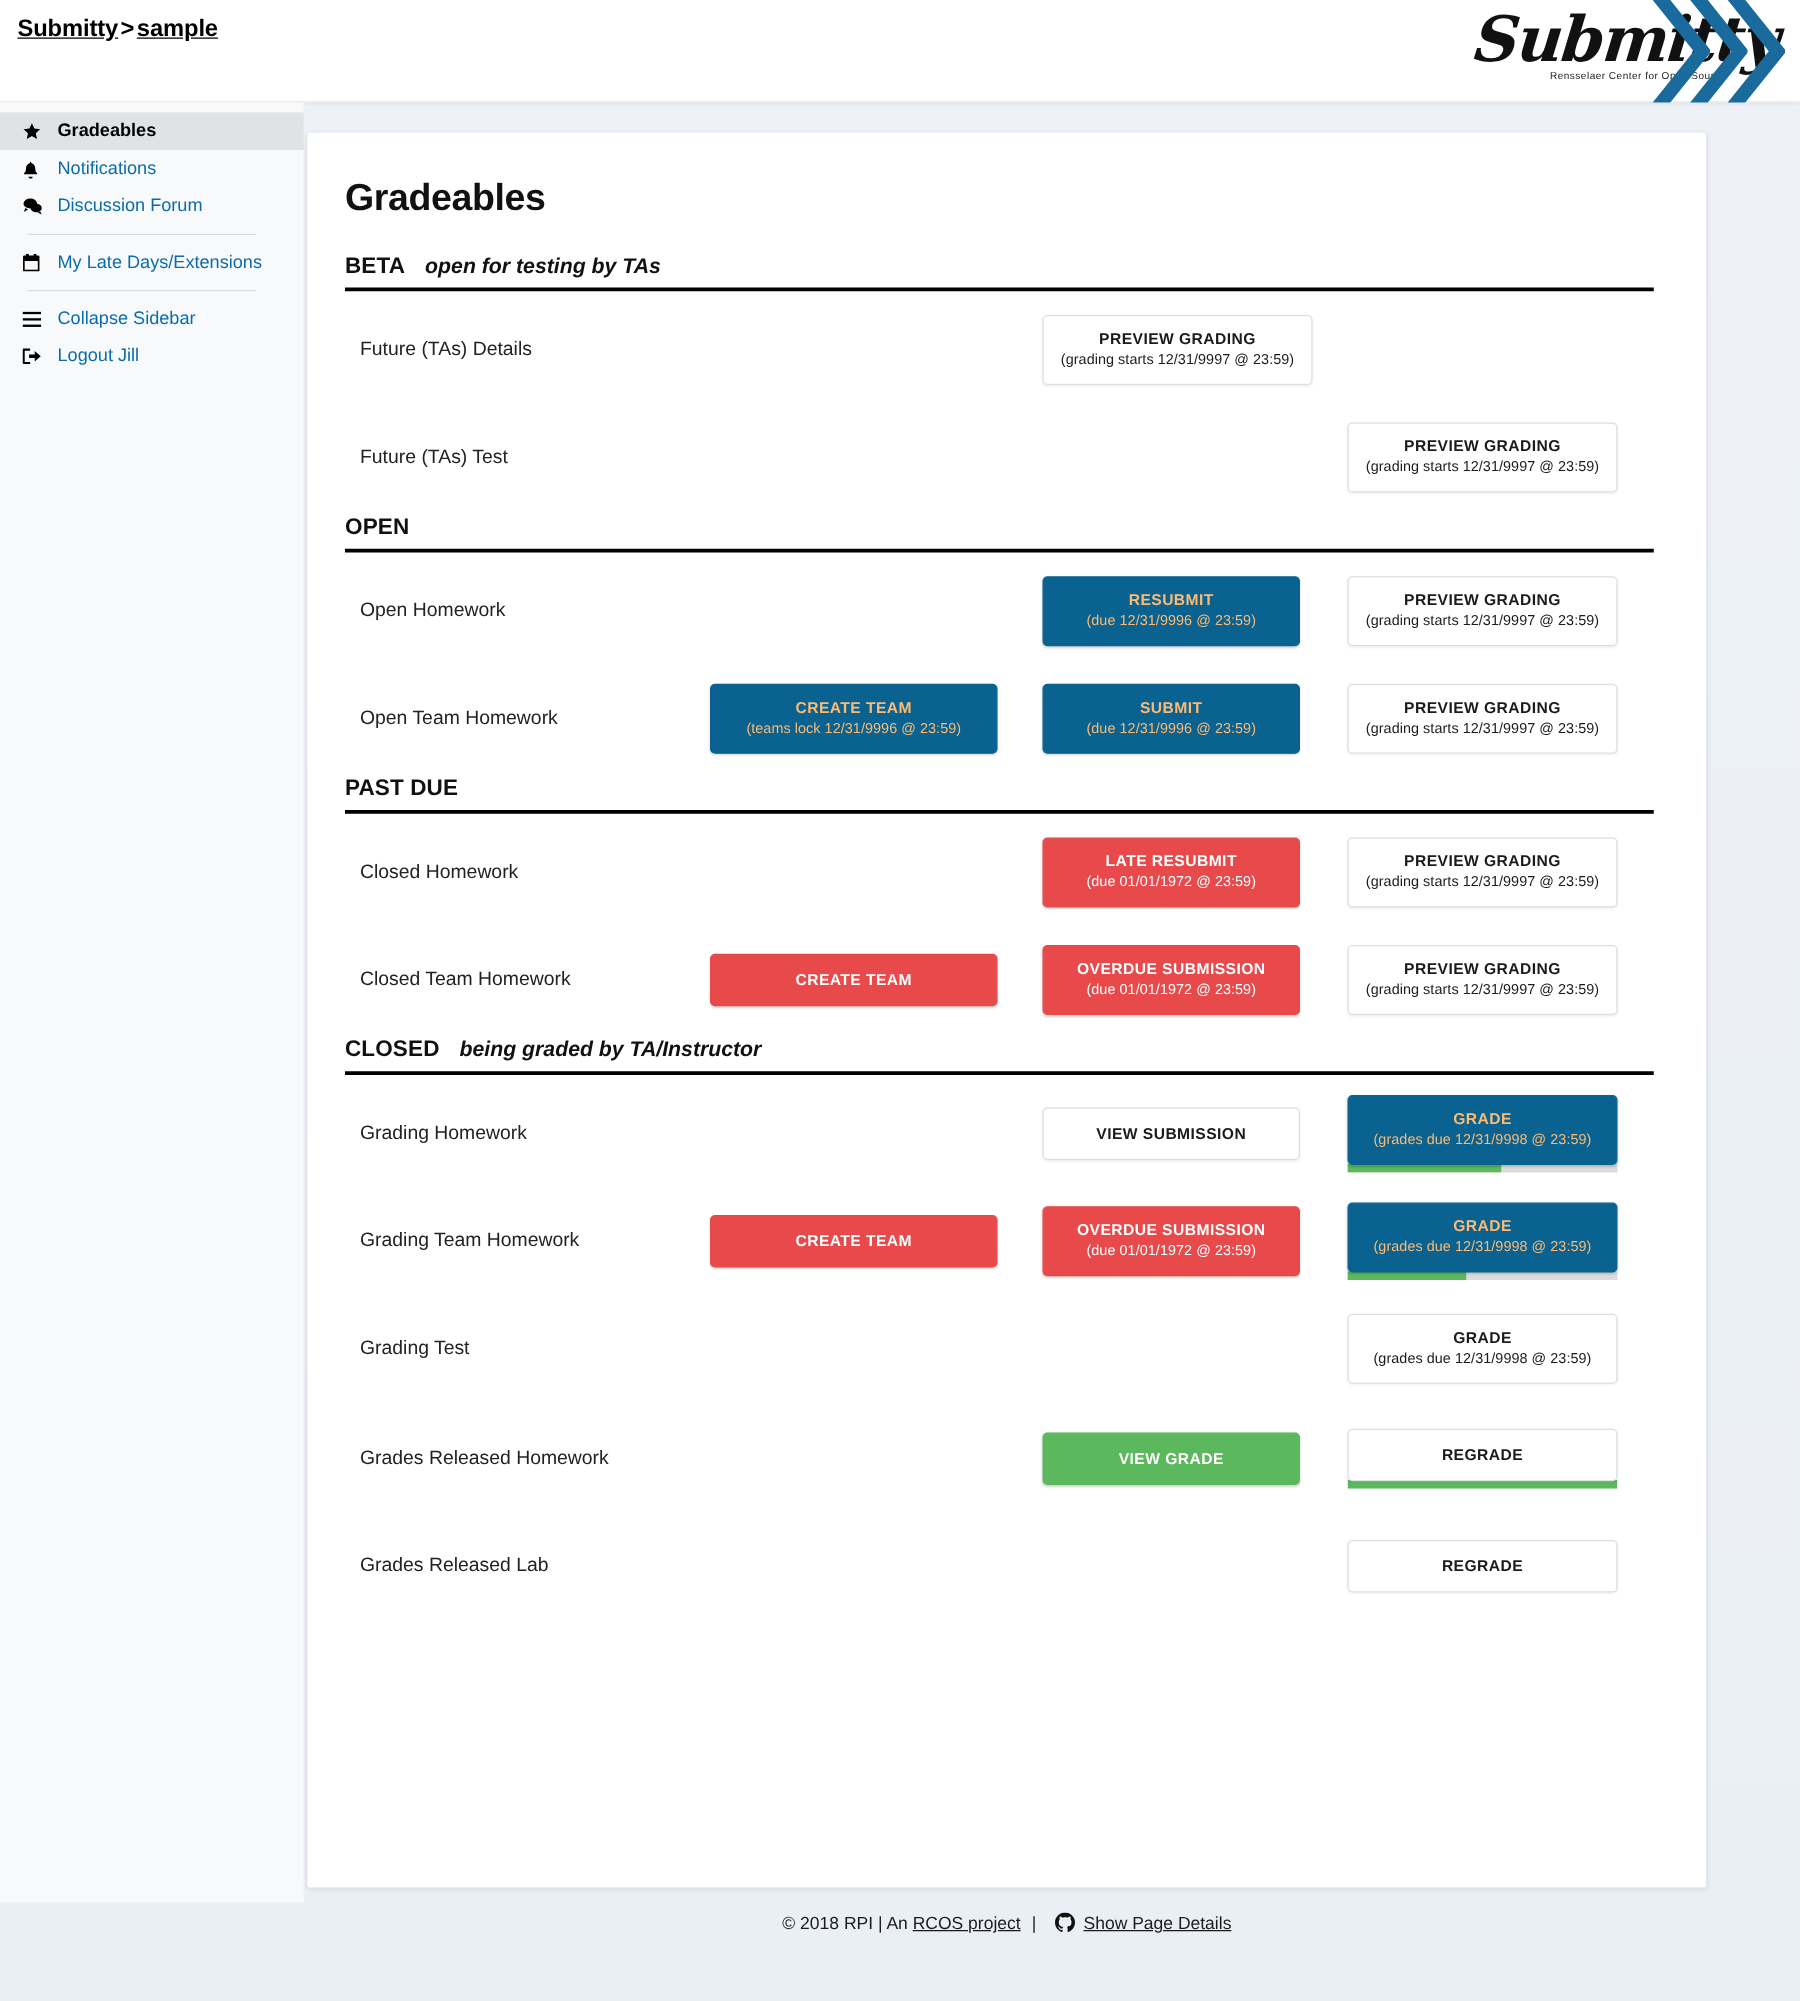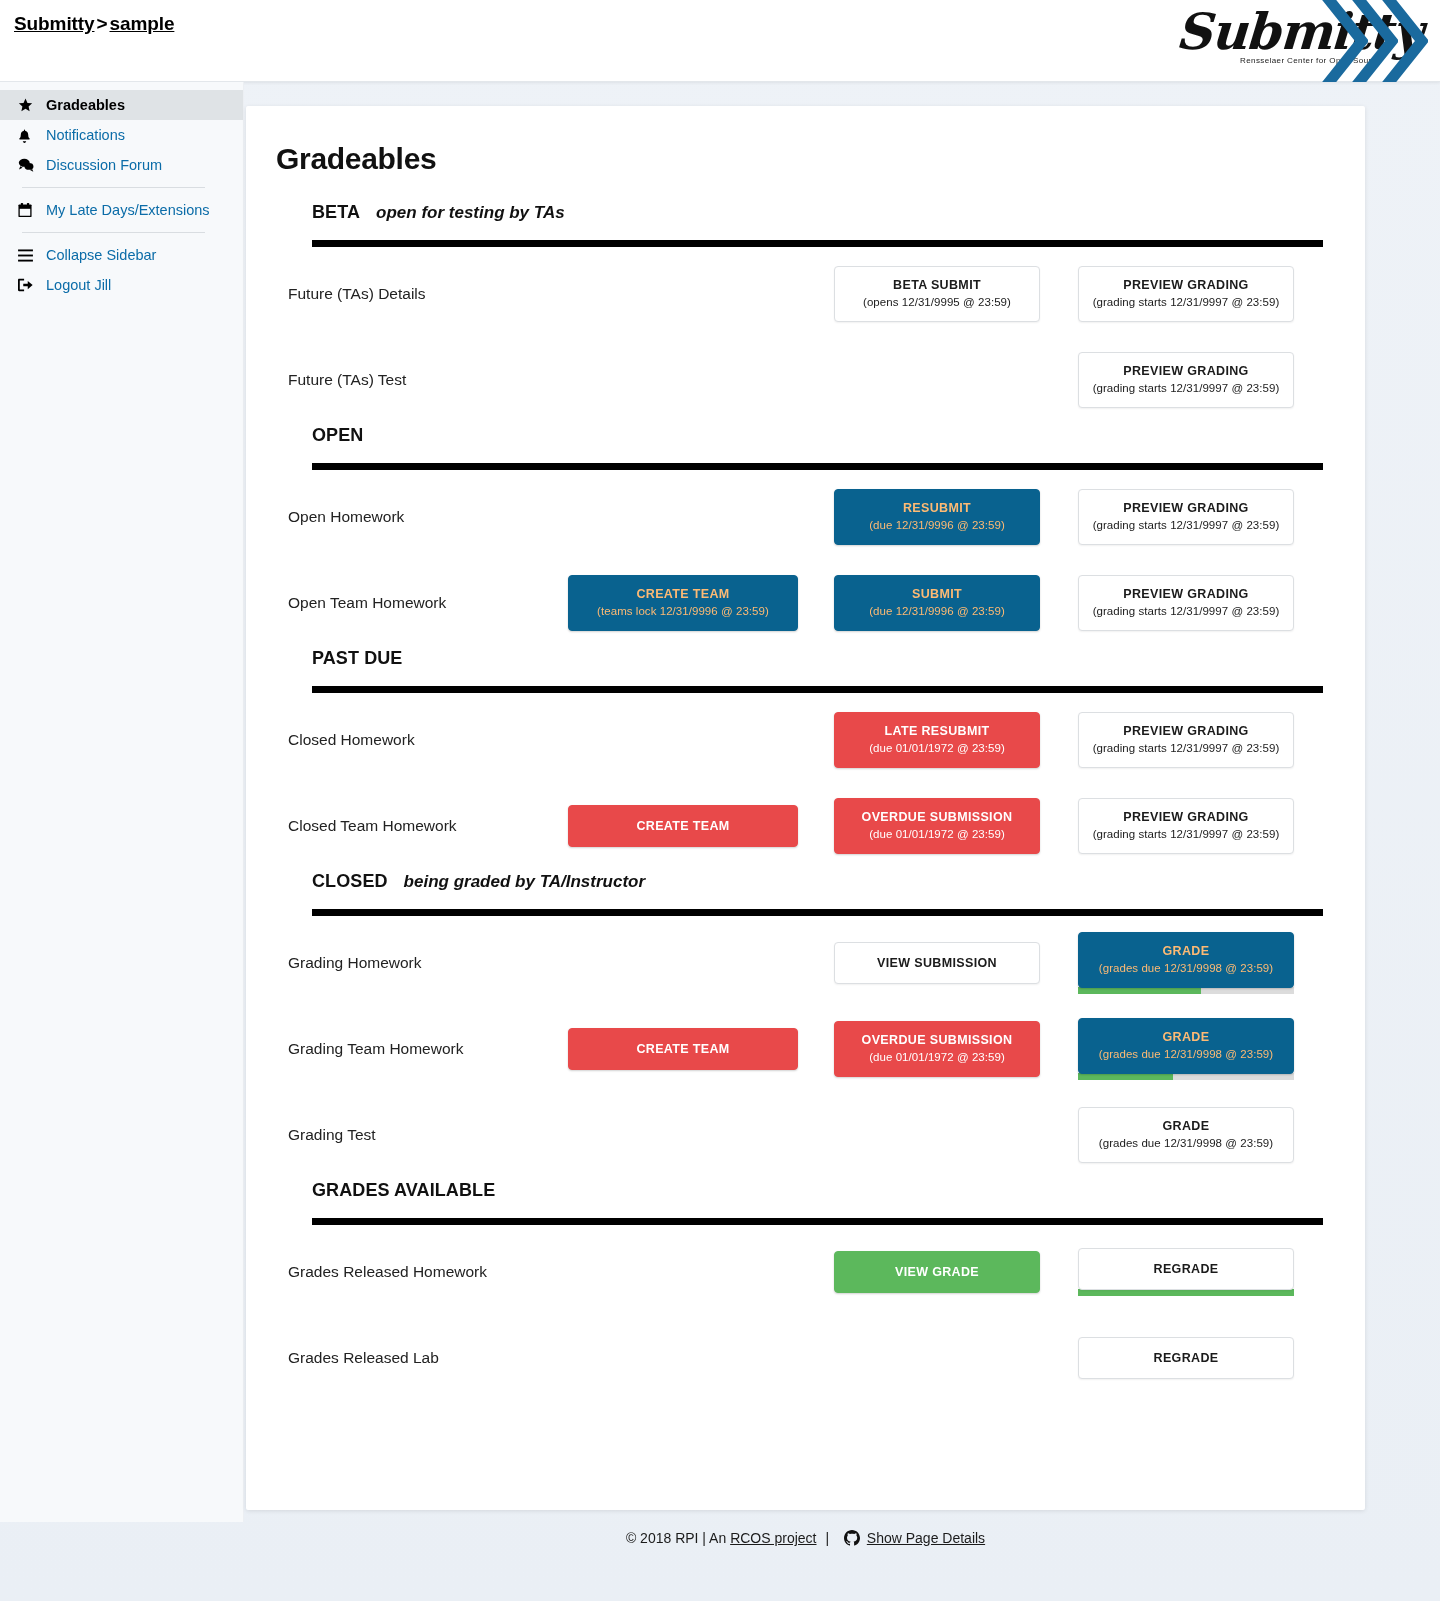--- a/index.html
+++ b/index.html
@@ -147,24 +147,23 @@
     color: #111;
     margin: 6px 0 26px 0;
     letter-spacing: -0.3px;
   }
 
   
   .section { margin-bottom: 2px; }
   .section-head {
     display: flex;
     align-items: baseline;
-    border-bottom: 7px solid #000000;
-    padding-bottom: 17px;
+    border-bottom: 3px solid #000000;
+    padding-bottom: 7px;
     margin-bottom: 4px;
-    margin-left: 36px;
   }
   .section-title {
     font-size: 18px;
     font-weight: bold;
     color: #111;
     letter-spacing: 0.1px;
   }
   .section-note {
     font-size: 17px;
     font-weight: bold;
@@ -386,28 +385,20 @@
       <div class="page-title">Gradeables</div>
       <div id="sections-root">
           <div class="section">
             <div class="section-head">
               <span class="section-title">BETA</span>
               <span class="section-note">open for testing by TAs</span>
             </div>
             <div class="g-row">
               <div class="g-name">Future (TAs) Details</div>
               <div class="slot slot-team"></div>
-              <div class="slot slot-mid">
-                <div class="btn-stack">
-                  <div class="btn btn-white">
-                    <span class="b1">BETA SUBMIT</span>
-                    <span class="b2">(opens 12/31/9995 @ 23:59)</span>
-                  </div>
-                </div>
-              </div>
               <div class="slot slot-grade">
                 <div class="btn-stack">
                   <div class="btn btn-white">
                     <span class="b1">PREVIEW GRADING</span>
                     <span class="b2">(grading starts 12/31/9997 @ 23:59)</span>
                   </div>
                 </div>
               </div>
             </div>
             <div class="g-row">
@@ -591,23 +582,20 @@
                 <div class="btn-stack">
                   <div class="btn btn-white">
                     <span class="b1">GRADE</span>
                     <span class="b2">(grades due 12/31/9998 @ 23:59)</span>
                   </div>
                 </div>
               </div>
             </div>
           </div>
           <div class="section">
-            <div class="section-head">
-              <span class="section-title">GRADES AVAILABLE</span>
-            </div>
             <div class="g-row">
               <div class="g-name">Grades Released Homework</div>
               <div class="slot slot-team"></div>
               <div class="slot slot-mid">
                 <div class="btn-stack">
                   <div class="btn btn-green one-line">
                     <span class="b1">VIEW GRADE</span>
                   </div>
                 </div>
               </div>

